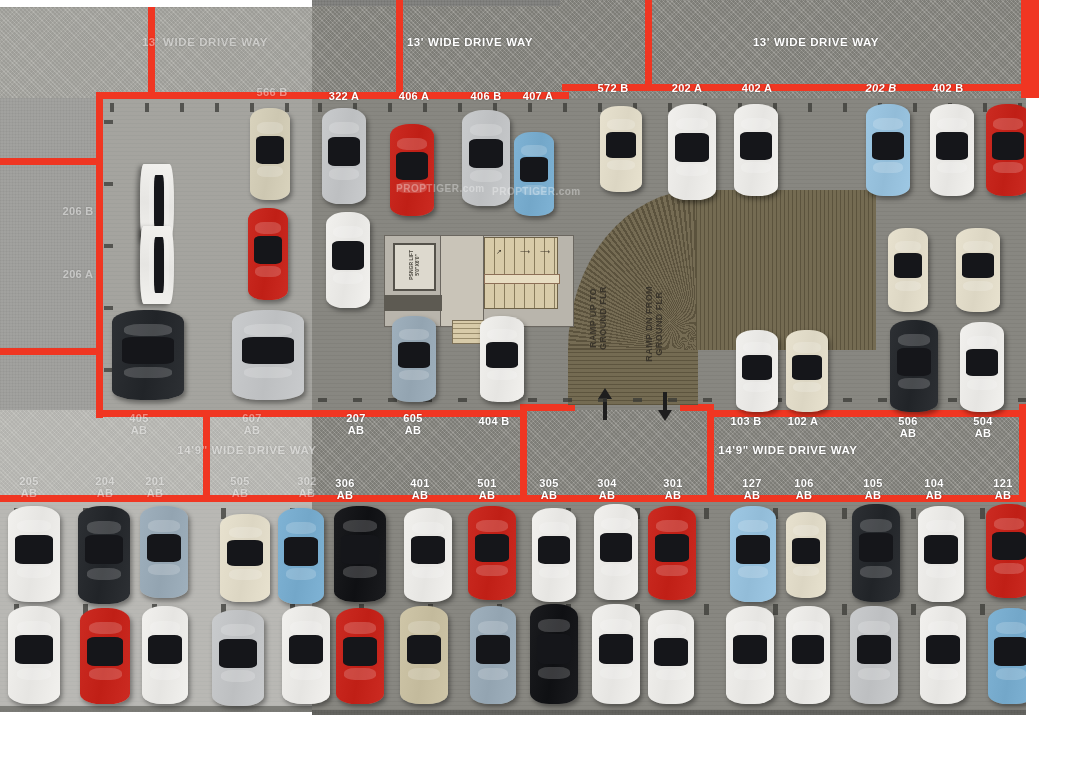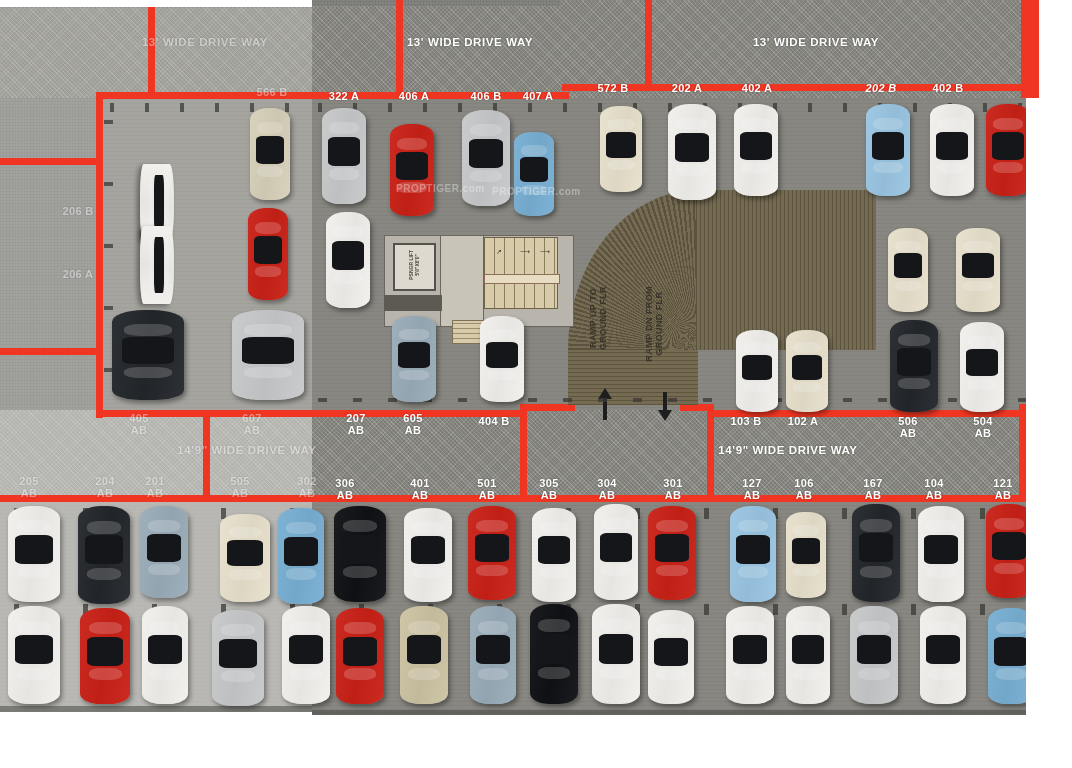--- a/index.html
+++ b/index.html
@@ -788,21 +788,21 @@
       <div class="lbl" style="left: 527px; top: 477px; width: 44px;">305
 AB</div>
       <div class="lbl" style="left: 585px; top: 477px; width: 44px;">304
 AB</div>
       <div class="lbl" style="left: 651px; top: 477px; width: 44px;">301
 AB</div>
       <div class="lbl" style="left: 730px; top: 477px; width: 44px;">127
 AB</div>
       <div class="lbl" style="left: 782px; top: 477px; width: 44px;">106
 AB</div>
-      <div class="lbl" style="left: 851px; top: 477px; width: 44px;">167
+      <div class="lbl" style="left: 851px; top: 477px; width: 44px;">105
 AB</div>
       <div class="lbl" style="left: 912px; top: 477px; width: 44px;">104
 AB</div>
       <div class="lbl" style="left: 981px; top: 477px; width: 44px;">121
 AB</div>
       <div class="lbl dim" style="left: 56px; top: 205px; width: 44px;">206 B</div>
       <div class="lbl dim" style="left: 56px; top: 268px; width: 44px;">206 A</div>
     </div>
 
   <div class="wm" style="left:396px;top:183px;">PROPTIGER.com</div>

